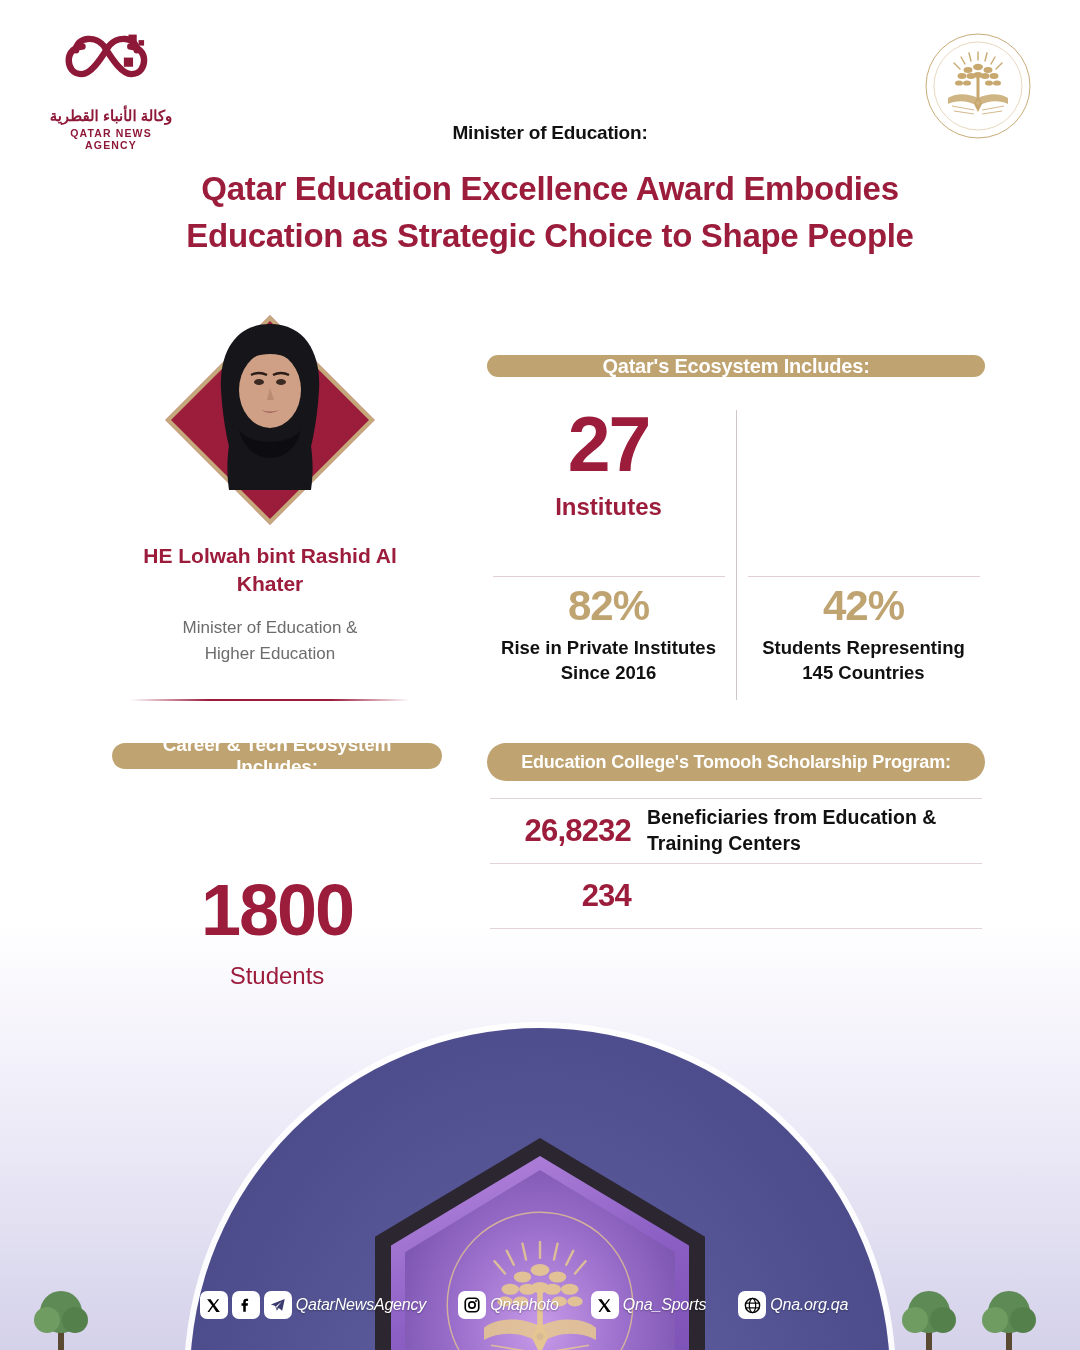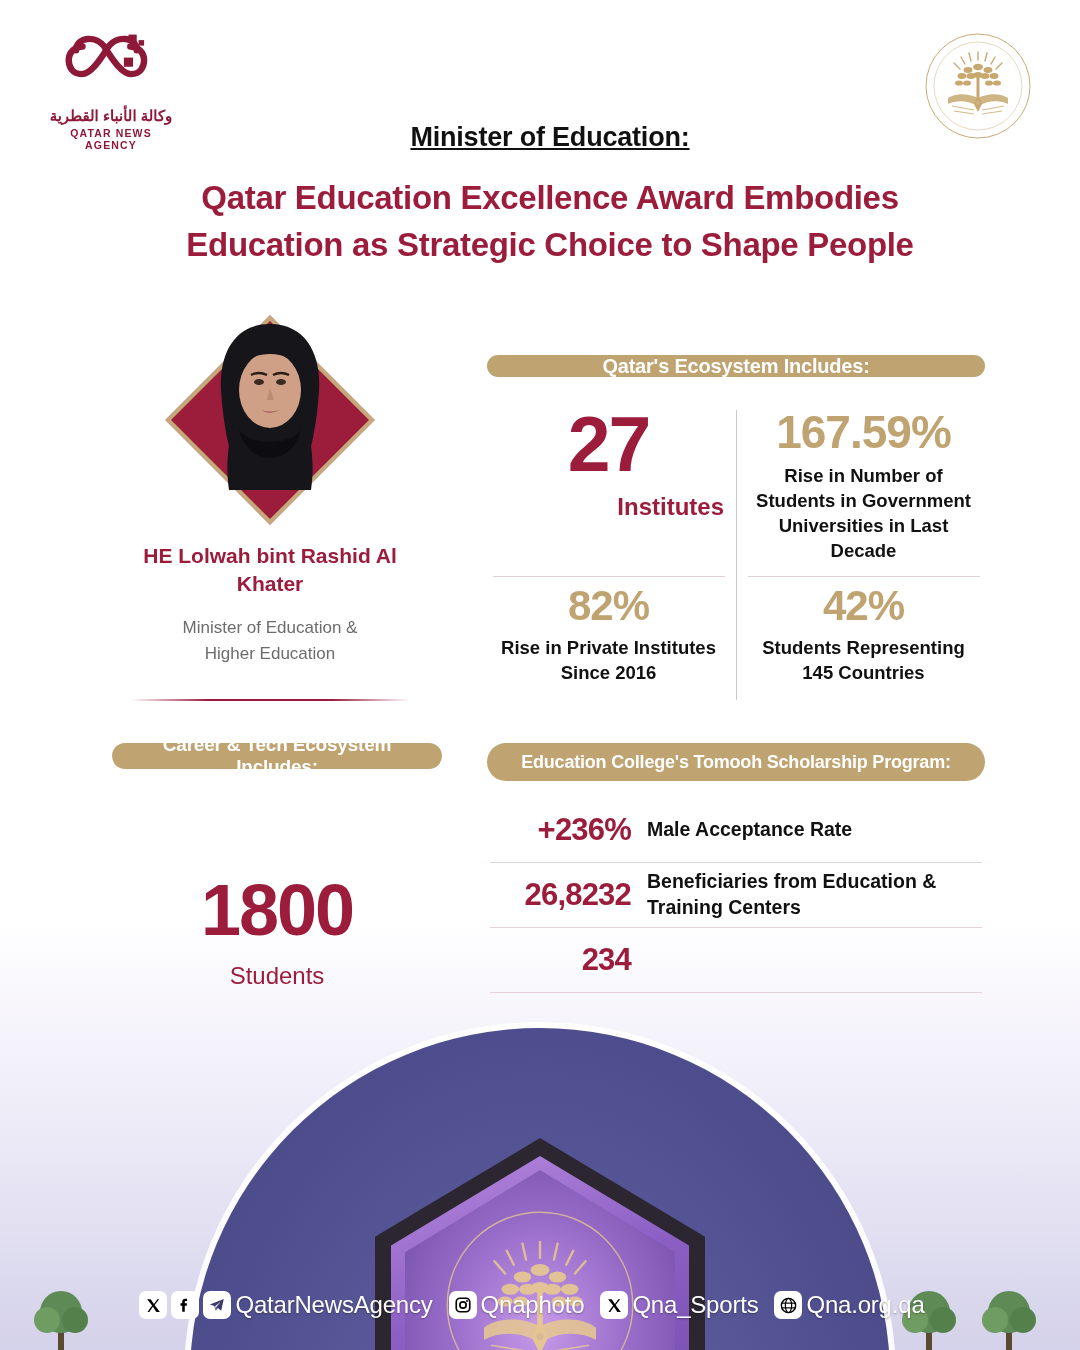--- a/index.html
+++ b/index.html
@@ -21,21 +21,21 @@
 
   
   .qna-logo { position: absolute; left: 46px; top: 30px; width: 130px; text-align: center; }
   .qna-mark { width: 92px; height: 68px; margin: 0 auto 6px; }
   .qna-ar { font-size: 15px; color: #8e1838; font-weight: bold; letter-spacing: .3px; line-height: 1.1; direction: rtl; }
   .qna-en { font-size: 10.5px; color: #8e1838; font-weight: bold; letter-spacing: 1.15px; margin-top: 2px; }
 
   .award-logo { position: absolute; right: 42px; top: 26px; width: 120px; height: 120px; }
 
   .headline-wrap { position: absolute; left: 160px; top: 122px; width: 780px; text-align: center; }
-  .kicker { font-size: 27px; font-weight: bold; color: #111; letter-spacing: -.2px; text-decoration: underline; }
+  .kicker { font-size: 19px; font-weight: bold; color: #111; letter-spacing: -.2px; }
   .headline { margin-top: 22px; font-size: 33px; font-weight: bold; color: #9c1c3c; line-height: 1.42; letter-spacing: -.3px; }
 
   
   .profile { position: absolute; left: 120px; top: 320px; width: 300px; text-align: center; }
   .portrait-box { position: relative; width: 200px; height: 200px; margin: 0 auto; }
   .diamond {
     position: absolute; left: 26px; top: 26px; width: 148px; height: 148px;
     background: #9c1c3c; border: 4px solid #c6a97a; transform: rotate(45deg);
   }
   .photo { position: absolute; left: 50%; top: -8px; transform: translateX(-50%); width: 150px; height: 208px; }
@@ -61,21 +61,21 @@
   
   .eco-grid { position: absolute; left: 487px; top: 404px; width: 498px; height: 300px; }
   .eco-cell { position: absolute; text-align: center; padding: 0 6px; }
   .eco-c1 { left: 0;   top: 4px;   width: 243px; }
   .eco-c2 { left: 255px; top: 4px;  width: 243px; }
   .eco-c3 { left: 0;   top: 180px; width: 243px; }
   .eco-c4 { left: 255px; top: 180px; width: 243px; }
   .big-maroon { font-size: 77px; font-weight: bold; color: #9c1c3c; line-height: .95; letter-spacing: -2px; }
   .big-gold   { font-size: 46px; font-weight: bold; color: #bfa371; line-height: 1.05; letter-spacing: -1px; }
   .big-gold-sm{ font-size: 42px; font-weight: bold; color: #bfa371; line-height: 1.05; letter-spacing: -1px; }
-  .lbl-maroon { margin-top: 12px; font-size: 24px; font-weight: bold; color: #9c1c3c; text-align: right; }
+  .lbl-maroon { margin-top: 12px; font-size: 24px; font-weight: bold; color: #9c1c3c; }
   .lbl-dark   { margin-top: 8px; font-size: 18.5px; font-weight: bold; color: #111; line-height: 1.34; }
   .eco-vline { position: absolute; left: 249px; top: 6px; width: 1px; height: 290px; background: #cfc6c8; }
   .eco-hline { position: absolute; height: 1px; background: #e0cfd4; }
   .eco-h1 { left: 6px;   top: 172px; width: 232px; }
   .eco-h2 { left: 261px; top: 172px; width: 232px; }
 
   
   .career { position: absolute; left: 112px; top: 874px; width: 330px; text-align: center; }
   .career-num { font-size: 72px; font-weight: bold; color: #9c1c3c; line-height: 1; letter-spacing: -2px; }
   .career-lbl { margin-top: 16px; font-size: 24px; font-weight: normal; color: #9c1c3c; }
@@ -118,21 +118,21 @@
   .tree-out.o2 { right: 120px; }
   .tree-out.o3 { right: 40px; }
 
   
   .social { position: absolute; left: 0; top: 1285px; width: 1080px; height: 40px; display: flex; align-items: center; justify-content: center; gap: 0; }
   .sicon {
     width: 28px; height: 28px; background: #fff; border-radius: 7px;
     display: flex; align-items: center; justify-content: center;
     margin-right: 4px; flex: none;
   }
-  .shandle { font-size: 24px; color: #fff; font-weight: 400; margin-right: 16px; letter-spacing: -.2px; text-shadow: 0 1px 2px rgba(0,0,0,.35); white-space: nowrap; }
+  .shandle { font-size: 16px; color: #fff; font-weight: 400; margin-right: 32px; letter-spacing: -.2px; text-shadow: 0 1px 2px rgba(0,0,0,.35); white-space: nowrap; font-style: italic; }
   .sgroup { display: flex; align-items: center; }
 </style>
 </head>
 <body>
 
 <div id="page">
 
   <div class="qna-logo">
     <svg class="qna-mark" viewBox="0 0 100 74">
       <path d="M12 22 C12 8, 34 4, 44 20 C52 33, 62 48, 72 48 C82 48, 86 40, 86 33 C86 24, 79 18, 71 18" fill="none" stroke="#8e1838" stroke-width="7" stroke-linecap="round"></path>
@@ -228,24 +228,20 @@
   <div class="eco-grid">
     <div class="eco-vline"></div>
     <div class="eco-hline eco-h1"></div>
     <div class="eco-hline eco-h2"></div>
 
     <div class="eco-cell eco-c1">
       <div class="big-maroon">27</div>
       <div class="lbl-maroon">Institutes</div>
     </div>
 
-    <div class="eco-cell eco-c2">
-      <div class="big-gold">167.59%</div>
-      <div class="lbl-dark">Rise in Number of Students in Government Universities in Last Decade</div>
-    </div>
 
     <div class="eco-cell eco-c3">
       <div class="big-gold-sm">82%</div>
       <div class="lbl-dark">Rise in Private Institutes Since 2016</div>
     </div>
 
     <div class="eco-cell eco-c4">
       <div class="big-gold-sm">42%</div>
       <div class="lbl-dark">Students Representing 145 Countries</div>
     </div>
@@ -254,24 +250,20 @@
   <div id="pill-career" class="pill">Career &amp; Tech Ecosystem Includes:</div>
 
   <div class="career">
     <div class="career-num">1800</div>
     <div class="career-lbl">Students</div>
   </div>
 
   <div id="pill-tomooh" class="pill">Education College's Tomooh Scholarship Program:</div>
 
   <div class="tomooh">
-    <div class="t-row">
-      <div class="t-num">+236%</div>
-      <div class="t-txt">Male Acceptance Rate</div>
-    </div>
     <div class="t-sep"></div>
     <div class="t-row">
       <div class="t-num">26,8232</div>
       <div class="t-txt">Beneficiaries from Education &amp; Training Centers</div>
     </div>
     <div class="t-sep"></div>
     <div class="t-row">
       <div class="t-num">234</div>
     </div>
     <div class="t-sep"></div>

